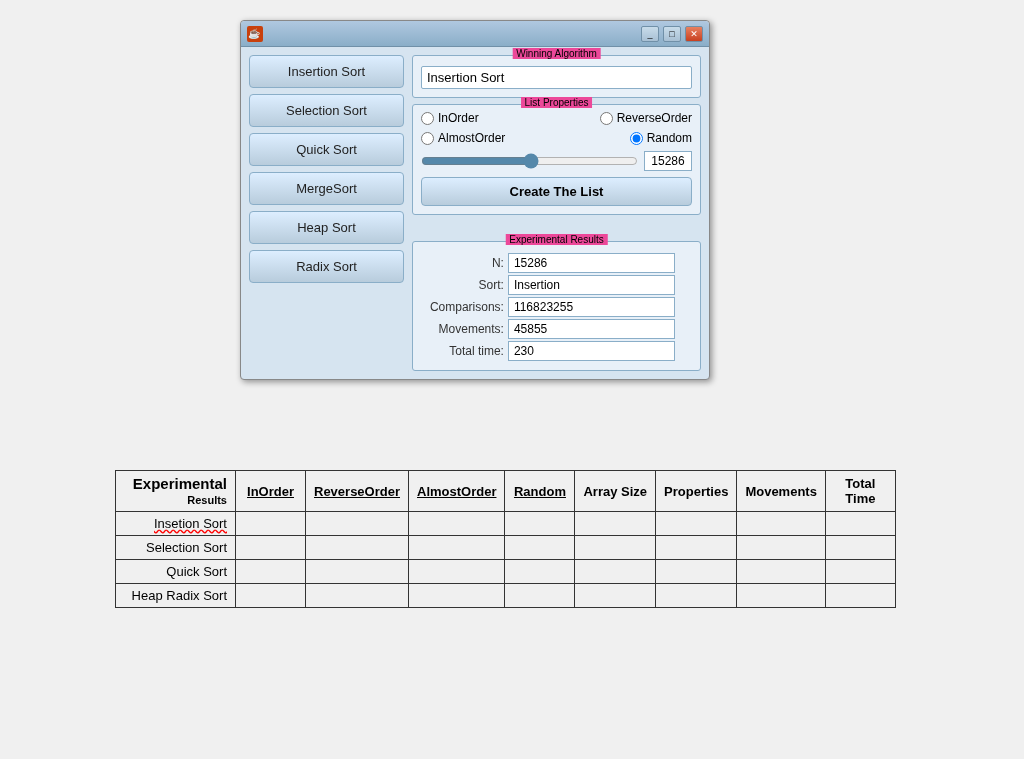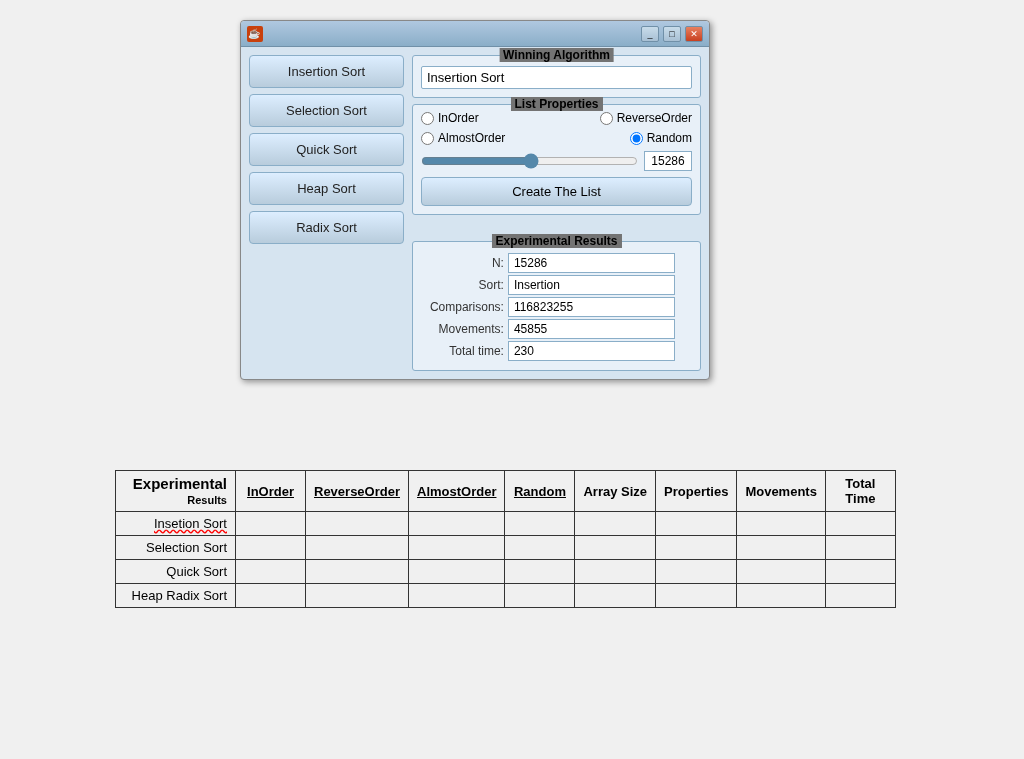--- a/index.html
+++ b/index.html
@@ -88,23 +88,23 @@
 
     
     .group-box {
       border: 1px solid #8aaec8;
       background: #e8f0f8;
       border-radius: 3px;
       padding: 0 8px 8px 8px;
       position: relative;
     }
     .group-title {
-      font-size: 12px;
-      font-weight: bold;
-      background: #737373;
+      font-size: 10px;
+      font-weight: normal;
+      background: #ec4899;
       position: absolute;
       top: -8px;
       left: 50%;
       transform: translateX(-50%);
       white-space: nowrap;
       padding: 0 4px;
     }
 
     
     .winning-algo {
@@ -150,20 +150,21 @@
 
     .create-btn {
       width: 100%;
       margin-top: 6px;
       background: linear-gradient(to bottom, #ddeeff, #b8ccdc);
       border: 1px solid #8aaec8;
       border-radius: 4px;
       padding: 6px;
       font-size: 13px;
       cursor: pointer;
+      font-weight: bold;
     }
 
     
     .exp-results { margin-top: 20px; }
     .result-table {
       margin-top: 10px;
       width: 100%;
       border-collapse: collapse;
     }
     .result-table td {
@@ -220,20 +221,21 @@
       <div class="tb-btn close">✕</div>
     </div>
   </div>
 
   <div class="window-body">
 
     <div class="left-panel">
       <button class="sort-btn">Insertion Sort</button>
       <button class="sort-btn">Selection Sort</button>
       <button class="sort-btn">Quick Sort</button>
+      <button class="sort-btn">MergeSort</button>
       <button class="sort-btn">Heap Sort</button>
       <button class="sort-btn">Radix Sort</button>
     </div>
 
     <div class="right-panel">
 
       <div class="group-box">
         <span class="group-title">Winning Algorithm</span>
         <div class="winning-algo">
           <input class="winning-input" type="text" value="Insertion Sort" style="">

